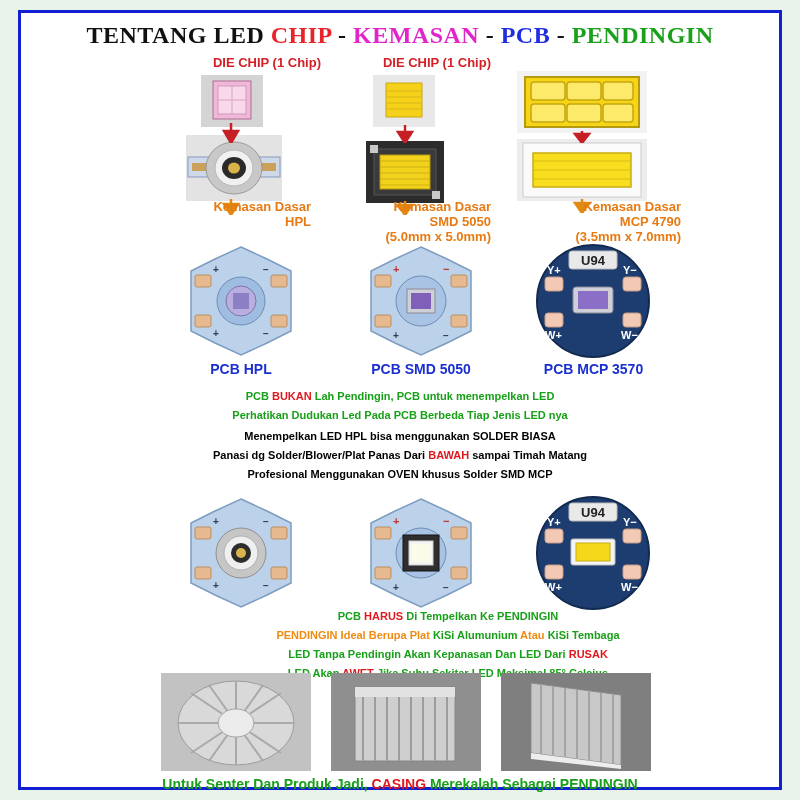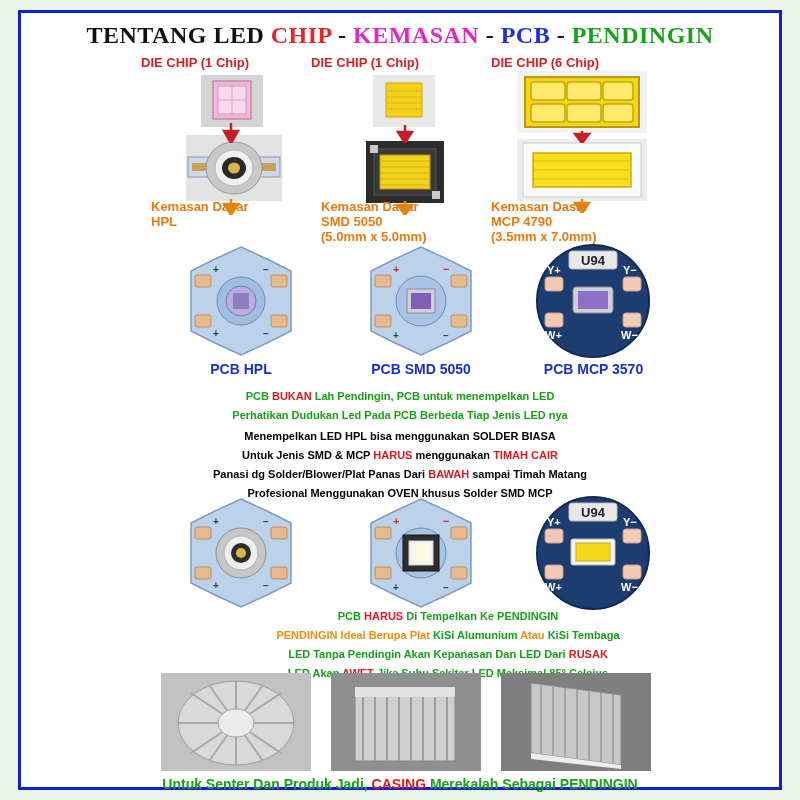--- a/index.html
+++ b/index.html
@@ -34,21 +34,21 @@
   .t-black { color: #111111; }
   .t-red   { color: #e8242a; }
   .t-dash  { color: #111111; }
   .t-magenta { color: #e324c9; }
   .t-blue  { color: #1f2fe0; }
   .t-green { color: #1aa01a; margin-top: 16px; }
 
   
   .cap {
     position: absolute;
-    text-align: left;
+    text-align: right;
     font-weight: bold;
     font-size: 13px;
     line-height: 15px;
     color: #d62027;
     font-family: "Liberation Sans", sans-serif;
   }
   .cap.orange { color: #e77a12; }
 
   .photo {
     position: absolute;
@@ -88,21 +88,20 @@
 <div id="poster">
 
   <div class="title-bar">
     <span class="t">
       <span class="t-black">TENTANG LED </span><span class="t-red">CHIP</span><span class="t-dash"> - </span><span class="t-magenta">KEMASAN</span><span class="t-dash"> - </span><span class="t-blue">PCB</span><span class="t-dash"> - </span><span class="t-green">PENDINGIN</span>
     </span>
   </div>
 
   <div class="cap" style="left:120px; top:42px; width:180px;">DIE CHIP (1 Chip)</div>
   <div class="cap" style="left:290px; top:42px; width:180px;">DIE CHIP (1 Chip)</div>
-  <div class="cap" style="left:470px; top:42px; width:190px;">DIE CHIP (6 Chip)</div>
 
   <div class="photo" style="left:180px; top:62px; width:62px; height:52px; background:#cfcfcf;">
     <svg width="62" height="52" viewBox="0 0 62 52">
       <rect x="0" y="0" width="62" height="52" fill="#d4d4d4"></rect>
       <rect x="12" y="6" width="38" height="38" fill="#f0b8d8" stroke="#b06b92" stroke-width="1"></rect>
       <rect x="17" y="11" width="28" height="28" fill="#f8d8ea" stroke="#cf9ab8" stroke-width="1"></rect>
       <line x1="17" y1="25" x2="45" y2="25" stroke="#d7a8c2" stroke-width="1"></line>
       <line x1="31" y1="11" x2="31" y2="39" stroke="#d7a8c2" stroke-width="1"></line>
     </svg>
   </div>
@@ -301,23 +300,20 @@
 
   <div class="textblock" style="top:374px;">
     <div>
       <span class="c-green">PCB </span><span class="c-red">BUKAN</span><span class="c-green"> Lah Pendingin, PCB untuk menempelkan LED</span>
     </div>
     <div class="c-green">Perhatikan Dudukan Led Pada PCB Berbeda Tiap Jenis LED nya</div>
   </div>
 
   <div class="textblock" style="top:414px;">
     <div class="c-blue">Menempelkan LED HPL bisa menggunakan SOLDER BIASA</div>
-    <div>
-      <span class="c-blue">Untuk Jenis SMD &amp; MCP </span><span class="c-red">HARUS</span><span class="c-blue"> menggunakan </span><span class="c-red">TIMAH CAIR</span>
-    </div>
     <div>
       <span class="c-blue">Panasi dg Solder/Blower/Plat Panas Dari </span><span class="c-red">BAWAH</span><span class="c-blue"> sampai Timah Matang</span>
     </div>
     <div class="c-blue">Profesional Menggunakan OVEN khusus Solder SMD MCP</div>
   </div>
 
   <div style="position:absolute; left:160px; top:484px; width:120px; height:112px;">
     <svg width="120" height="112" viewBox="0 0 120 112">
       <polygon points="60,2 86,14 110,26 110,86 86,98 60,110 34,98 10,86 10,26 34,14" fill="#bcd2ea" stroke="#7d9cc0" stroke-width="1.5"></polygon>
       <circle cx="60" cy="56" r="25" fill="#c6c6c6" stroke="#8f8f8f"></circle>

